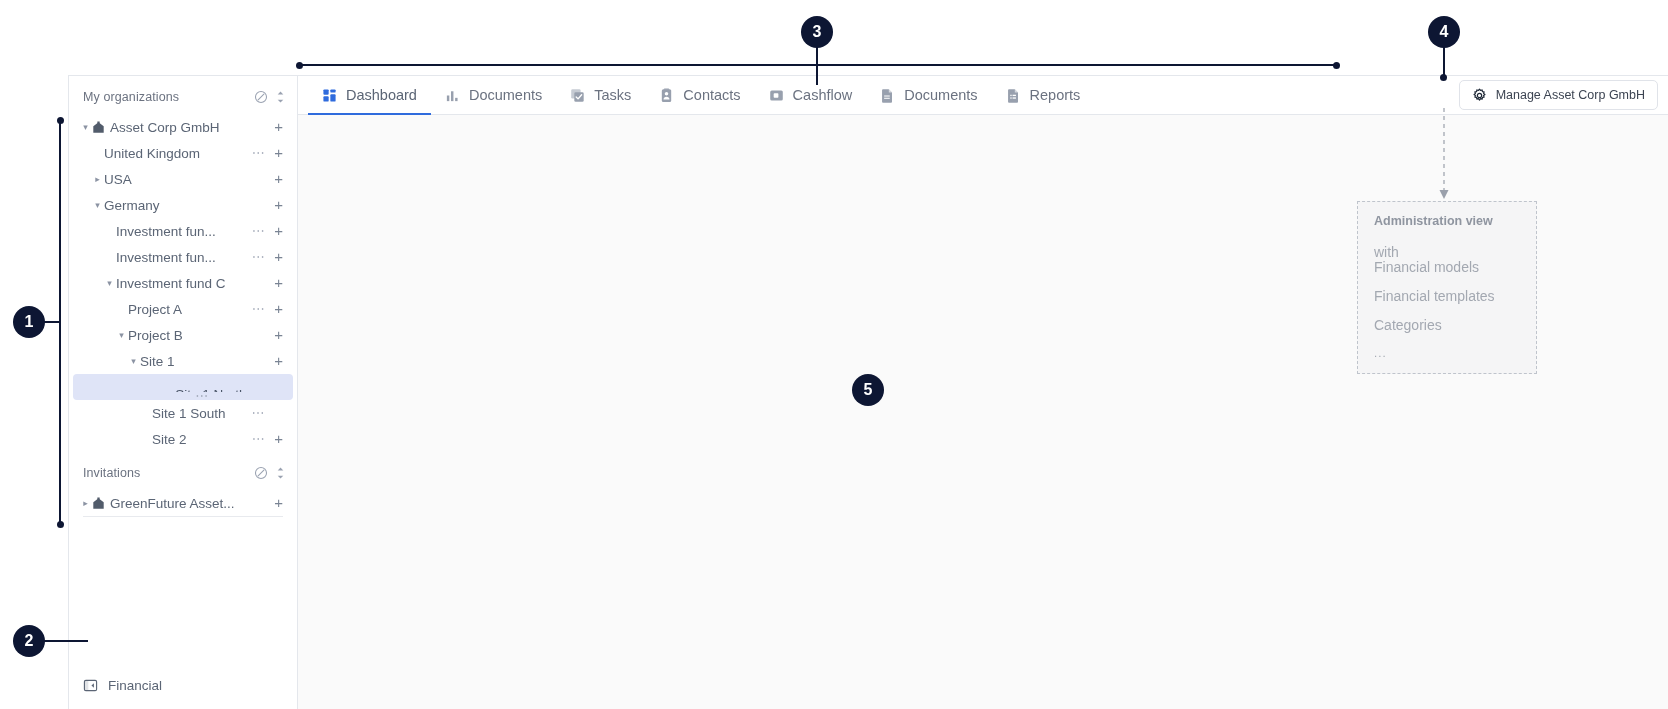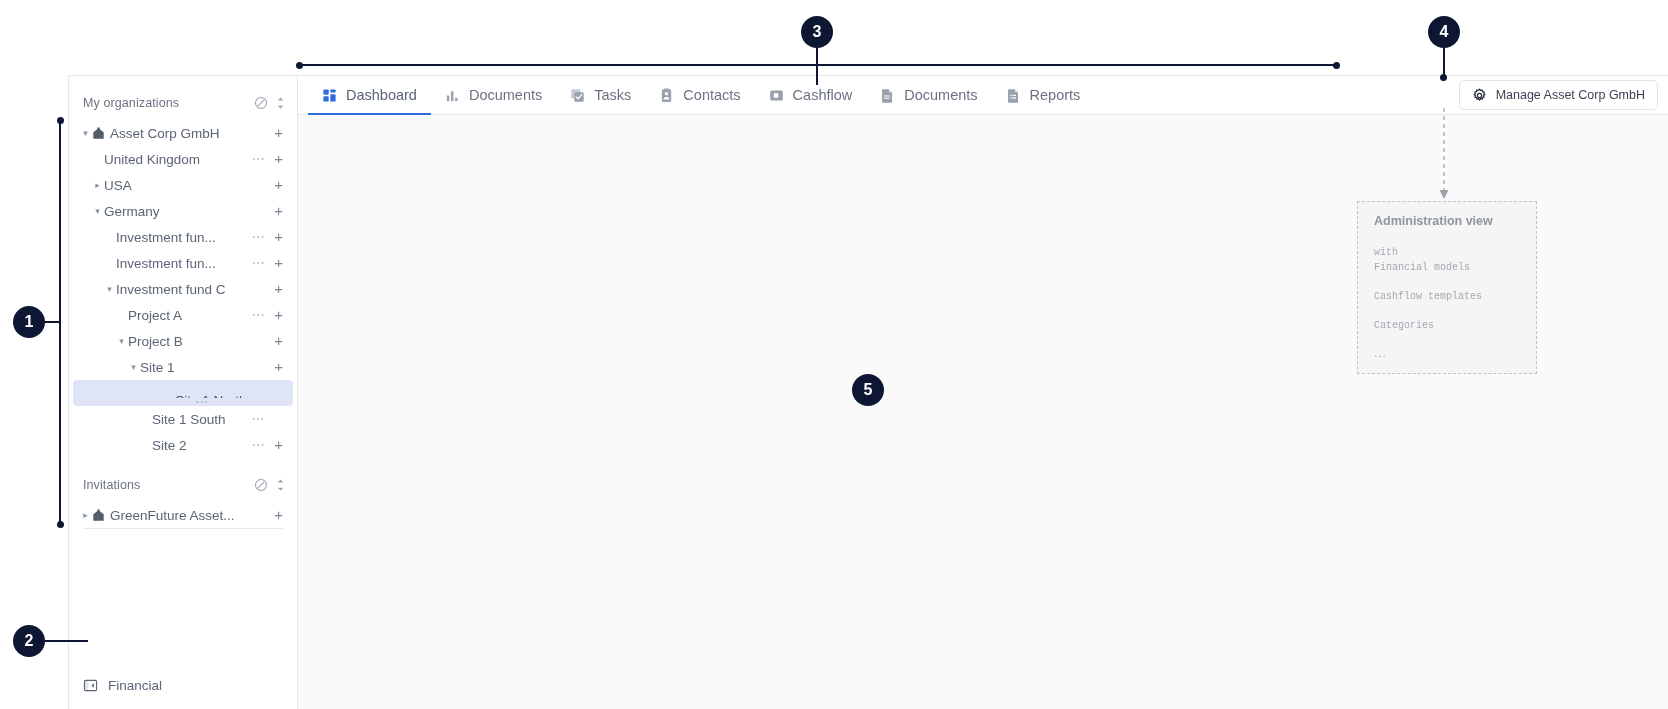--- a/index.html
+++ b/index.html
@@ -26,21 +26,21 @@
   #sidebar {
     width: 229px; height: 100%;
     background: #ffffff;
     border-right: 1px solid #e4e7ec;
     position: relative;
     flex: 0 0 229px;
   }
   .sb-section-head {
     display: flex; align-items: center;
     height: 30px; padding: 0 12px 0 14px;
-    margin-top: 12px;
+    margin-top: 6px;
     justify-content: flex-end;
   }
   .sb-section-title {
     font-size: 12.5px; color: #6b7280; flex: 1;
     letter-spacing: .1px;
   }
   .sb-head-icons { display: flex; align-items: center; gap: 8px; }
   .ic-ban, .ic-sort { color: #9aa2b1; display: flex; align-items: center; }
 
   .tree { padding-top: 2px; }
@@ -127,21 +127,21 @@
     width: 180px; height: 173px;
     border: 1px dashed #bfc4cc;
     background: #f5f5f6;
     padding: 12px 16px;
   }
   #admin-box .ab-title {
     font-size: 12.5px; font-weight: bold; color: #8f95a0;
     margin-bottom: 17px;
   }
   #admin-box .ab-line {
-    font-size: 10px; color: #a3a8b1; line-height: 15px; font-family: Liberation Mono, monospace;
+    font-size: 14px; color: #a3a8b1; line-height: 15px;
   }
   #admin-box .ab-gap { height: 14px; }
   #admin-box .ab-dots { font-size: 11.5px; color: #a3a8b1; letter-spacing: 1px; }
 
   
   #anno { position: absolute; inset: 0; pointer-events: none; }
   .badge {
     position: absolute;
     width: 32px; height: 32px; border-radius: 50%;
     background: #0d1633; color: #ffffff;
@@ -429,21 +429,21 @@
       </div>
       <div id="canvas"></div>
     </div>
   </div>
 
   <div id="admin-box">
     <div class="ab-title">Administration view</div>
     <div class="ab-line">with</div>
     <div class="ab-line">Financial models</div>
     <div class="ab-gap"></div>
-    <div class="ab-line">Cashflow templates</div>
+    <div class="ab-line">Financial templates</div>
     <div class="ab-gap"></div>
     <div class="ab-line">Categories</div>
     <div class="ab-gap"></div>
     <div class="ab-dots">...</div>
   </div>
 
   <div id="anno">
 
     <div class="badge" style="left:13px; top:306px;">1</div>
     <div class="ln h" style="left:44px; top:321px; width:17px;"></div>

